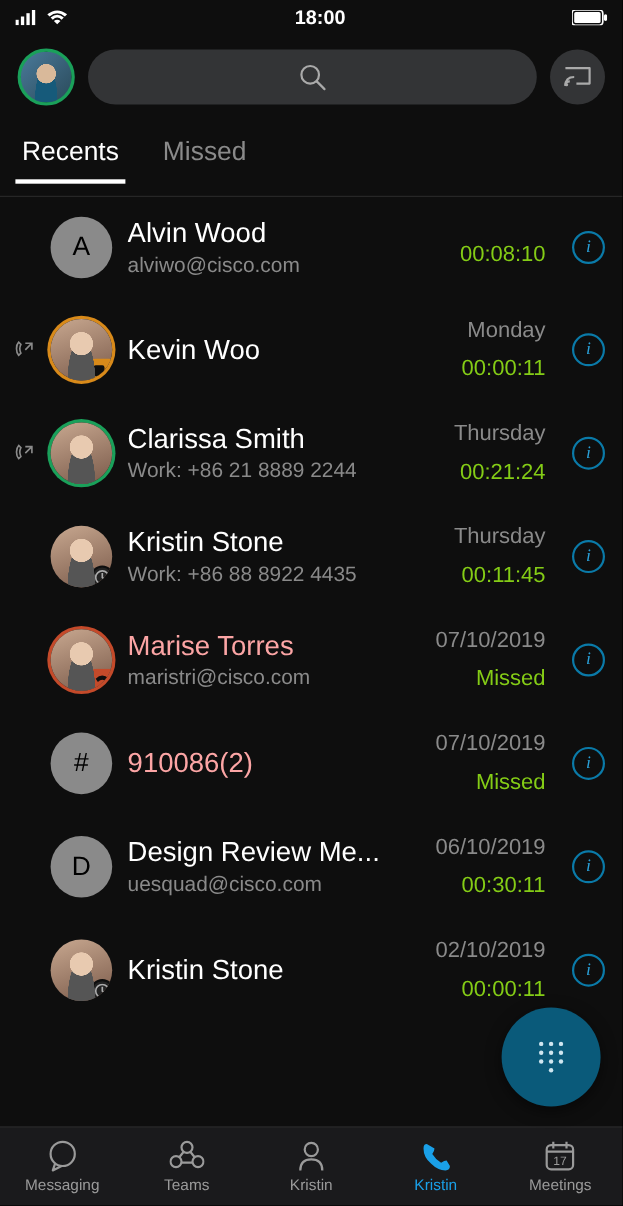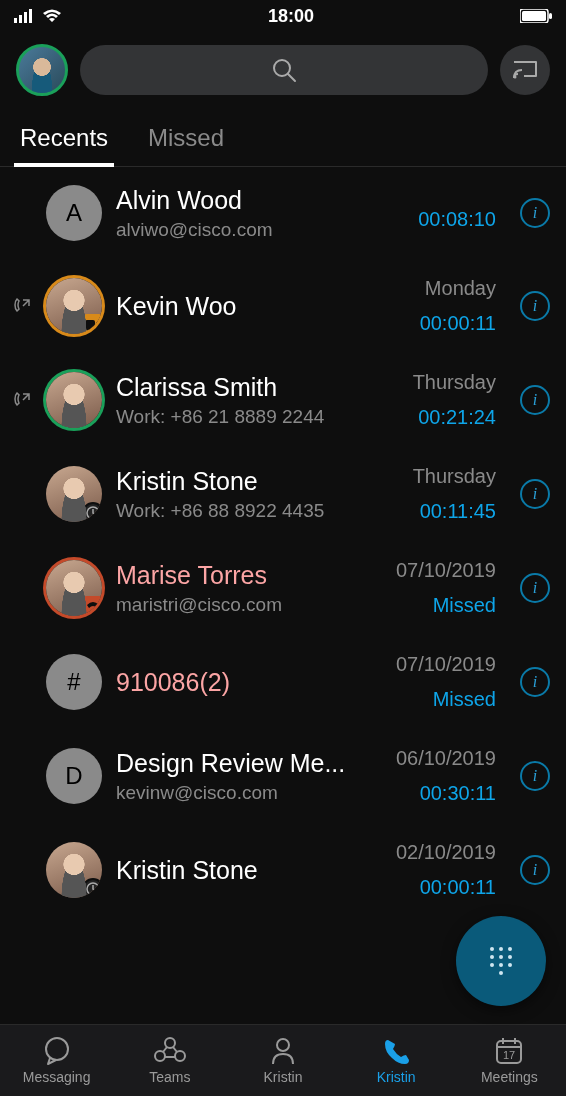--- a/index.html
+++ b/index.html
@@ -12,21 +12,21 @@
   .status-right { display: flex; align-items: center; }
 
   
   .header { display: flex; align-items: center; gap: 12px; padding: 12px 16px 10px 16px; }
   .avatar-me { width: 52px; height: 52px; border-radius: 50%; background: linear-gradient(135deg,#4a7a9a,#2a4a5a); border: 3px solid #1aa05a; flex-shrink: 0; position: relative; overflow: hidden; }
   .avatar-me::after { content:""; position:absolute; inset:6px 10px 0 10px; background: radial-gradient(circle at 50% 35%, #d9b99a 0 30%, transparent 31%), radial-gradient(ellipse at 50% 95%, #165a7a 0 55%, transparent 56%); }
   .search { flex: 1; height: 50px; background: #333436; border-radius: 25px; display: flex; align-items: center; justify-content: center; }
   .cast-btn { width: 50px; height: 50px; border-radius: 50%; background: #333436; display: flex; align-items: center; justify-content: center; flex-shrink: 0; }
 
   
-  .tabs { display: flex; gap: 40px; padding: 18px 20px 0 20px; border-bottom: 1px solid #2a2a2a; }
+  .tabs { display: flex; gap: 40px; padding: 18px 20px 12px 20px; border-bottom: 1px solid #2a2a2a; }
   .tab { font-size: 24px; color: #8a8a8a; padding-bottom: 14px; position: relative; }
   .tab.active { color: #fff; }
   .tab.active::after { content:""; position:absolute; left:-6px; right:-6px; bottom:-1px; height:4px; background:#fff; }
 
   
   .list { flex: 1; overflow: hidden; }
   .row { display: flex; align-items: center; padding: 18px 16px 18px 12px; gap: 14px; }
   .call-dir { width: 20px; flex-shrink: 0; display:flex; justify-content:center; }
   .avatar { width: 56px; height: 56px; border-radius: 50%; flex-shrink: 0; position: relative; background:#555; }
   .avatar.letter { background:#8a8a8a; color:#000; display:flex; align-items:center; justify-content:center; font-size:24px; }
@@ -38,21 +38,21 @@
   .avatar.ring-green  { box-shadow: 0 0 0 3px #1aa05a; }
   .avatar.ring-red    { box-shadow: 0 0 0 3px #c44a2a; }
 
   .info { flex: 1; min-width: 0; }
   .name { font-size: 25px; color: #ffffff; font-weight: 400; white-space: nowrap; overflow: hidden; text-overflow: ellipsis; }
   .name.missed { color: #fca5a5; }
   .sub { font-size: 19px; color: #8a8a8a; margin-top: 4px; white-space: nowrap; overflow: hidden; text-overflow: ellipsis; }
 
   .meta { text-align: right; flex-shrink: 0; min-width: 120px; }
   .meta .line1 { font-size: 20px; color: #8a8a8a; }
-  .meta .line2 { font-size: 20px; color: #0ea5e9; margin-top: 12px; }
+  .meta .line2 { font-size: 20px; color: #84cc16; margin-top: 12px; }
 
   .info-btn { width: 30px; height: 30px; border-radius: 50%; border: 2px solid #0a7aa8; color:#2aa0d8; display:flex; align-items:center; justify-content:center; font-size:16px; font-style: italic; font-family: Georgia, serif; flex-shrink:0; margin-left:10px; }
 
   
   .fab { position: absolute; right: 20px; bottom: 90px; width: 90px; height: 90px; border-radius: 50%; background: #0a5a7a; display:flex; align-items:center; justify-content:center; box-shadow: 0 4px 14px rgba(0,0,0,0.5); }
 
   
   .nav { height: 72px; background:#1a1a1c; border-top:1px solid #2a2a2a; display:flex; justify-content:space-around; align-items:center; }
   .nav-item { display:flex; flex-direction:column; align-items:center; gap:3px; color:#9a9a9a; font-size:14px; width:20%; }
   .nav-item.active { color:#1aa0e8; }
@@ -216,21 +216,21 @@
           <div class="line1">07/10/2019</div>
           <div class="line2">Missed</div>
         </div>
         <div class="info-btn">i</div>
       </div>
       <div class="row">
         <div class="call-dir"></div>
         <div class="avatar letter">D</div>
         <div class="info">
           <div class="name">Design Review Me...</div>
-          <div class="sub">kevinw@cisco.com</div>
+          <div class="sub">uesquad@cisco.com</div>
         </div>
         <div class="meta">
           <div class="line1">06/10/2019</div>
           <div class="line2">00:30:11</div>
         </div>
         <div class="info-btn">i</div>
       </div>
       <div class="row">
         <div class="call-dir"></div>
         <div class="avatar photo">

